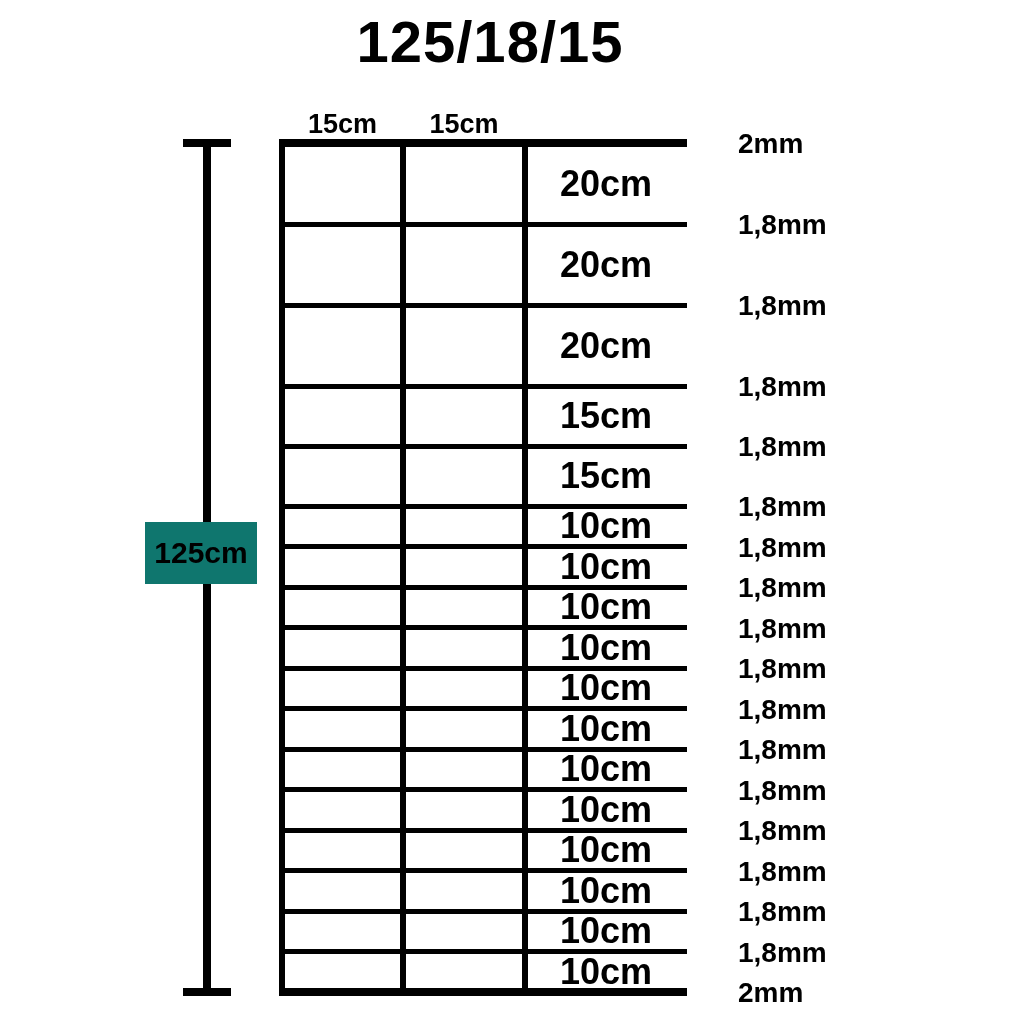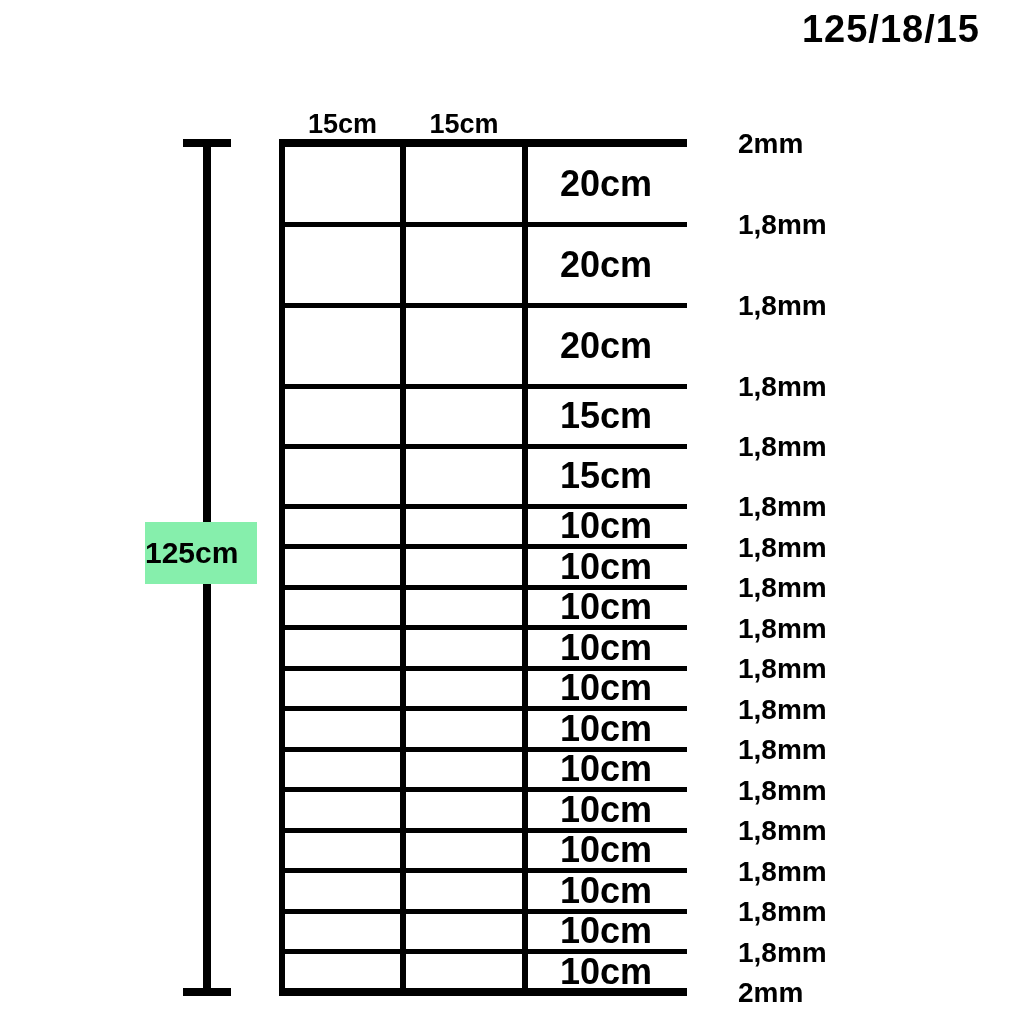--- a/index.html
+++ b/index.html
@@ -18,22 +18,22 @@
   }
   .canvas {
     position: absolute;
     inset: 0;
   }
   .title {
     position: absolute;
     left: 0;
     top: 8px;
     width: 980px;
-    text-align: right;
-    font-size: 38px;
+    text-align: center;
+    font-size: 58px;
     letter-spacing: 1px;
     white-space: nowrap;
   }
   .top-label {
     position: absolute;
     top: 108px;
     height: 32px;
     line-height: 32px;
     text-align: center;
     font-size: 27px;
@@ -78,22 +78,23 @@
     background: #000000;
   }
   .measure-cap.top { top: 139px; }
   .measure-cap.bottom { top: 988px; }
   .measure-label {
     position: absolute;
     left: 145px;
     top: 553px;
     width: 112px;
     transform: translateY(-50%);
+    text-align: center;
     font-size: 30px;
-    background: #86efac;
+    background: #0f766e;
     padding: 14px 0;
     z-index: 2;
     white-space: nowrap;
   }
 </style>
 </head>
 <body>
 
 <div class="canvas">
   <div class="title">125/18/15</div>

